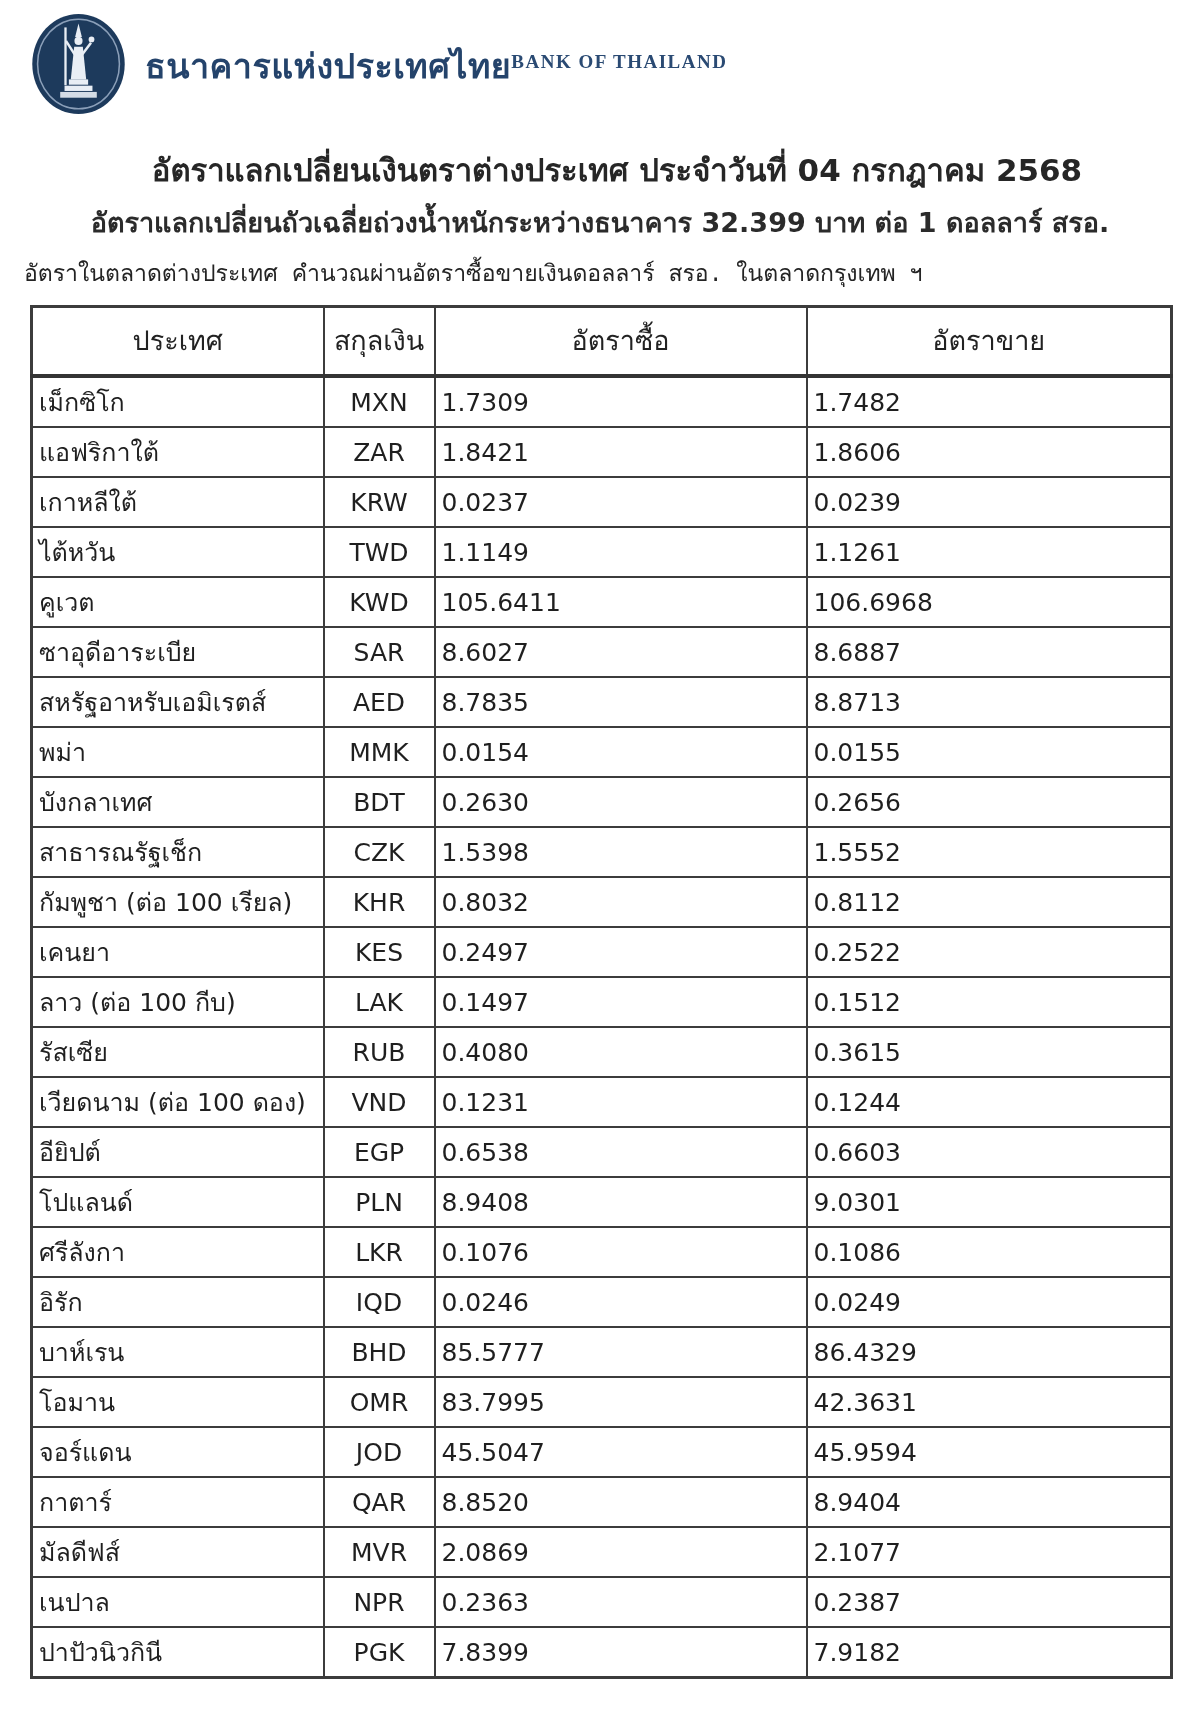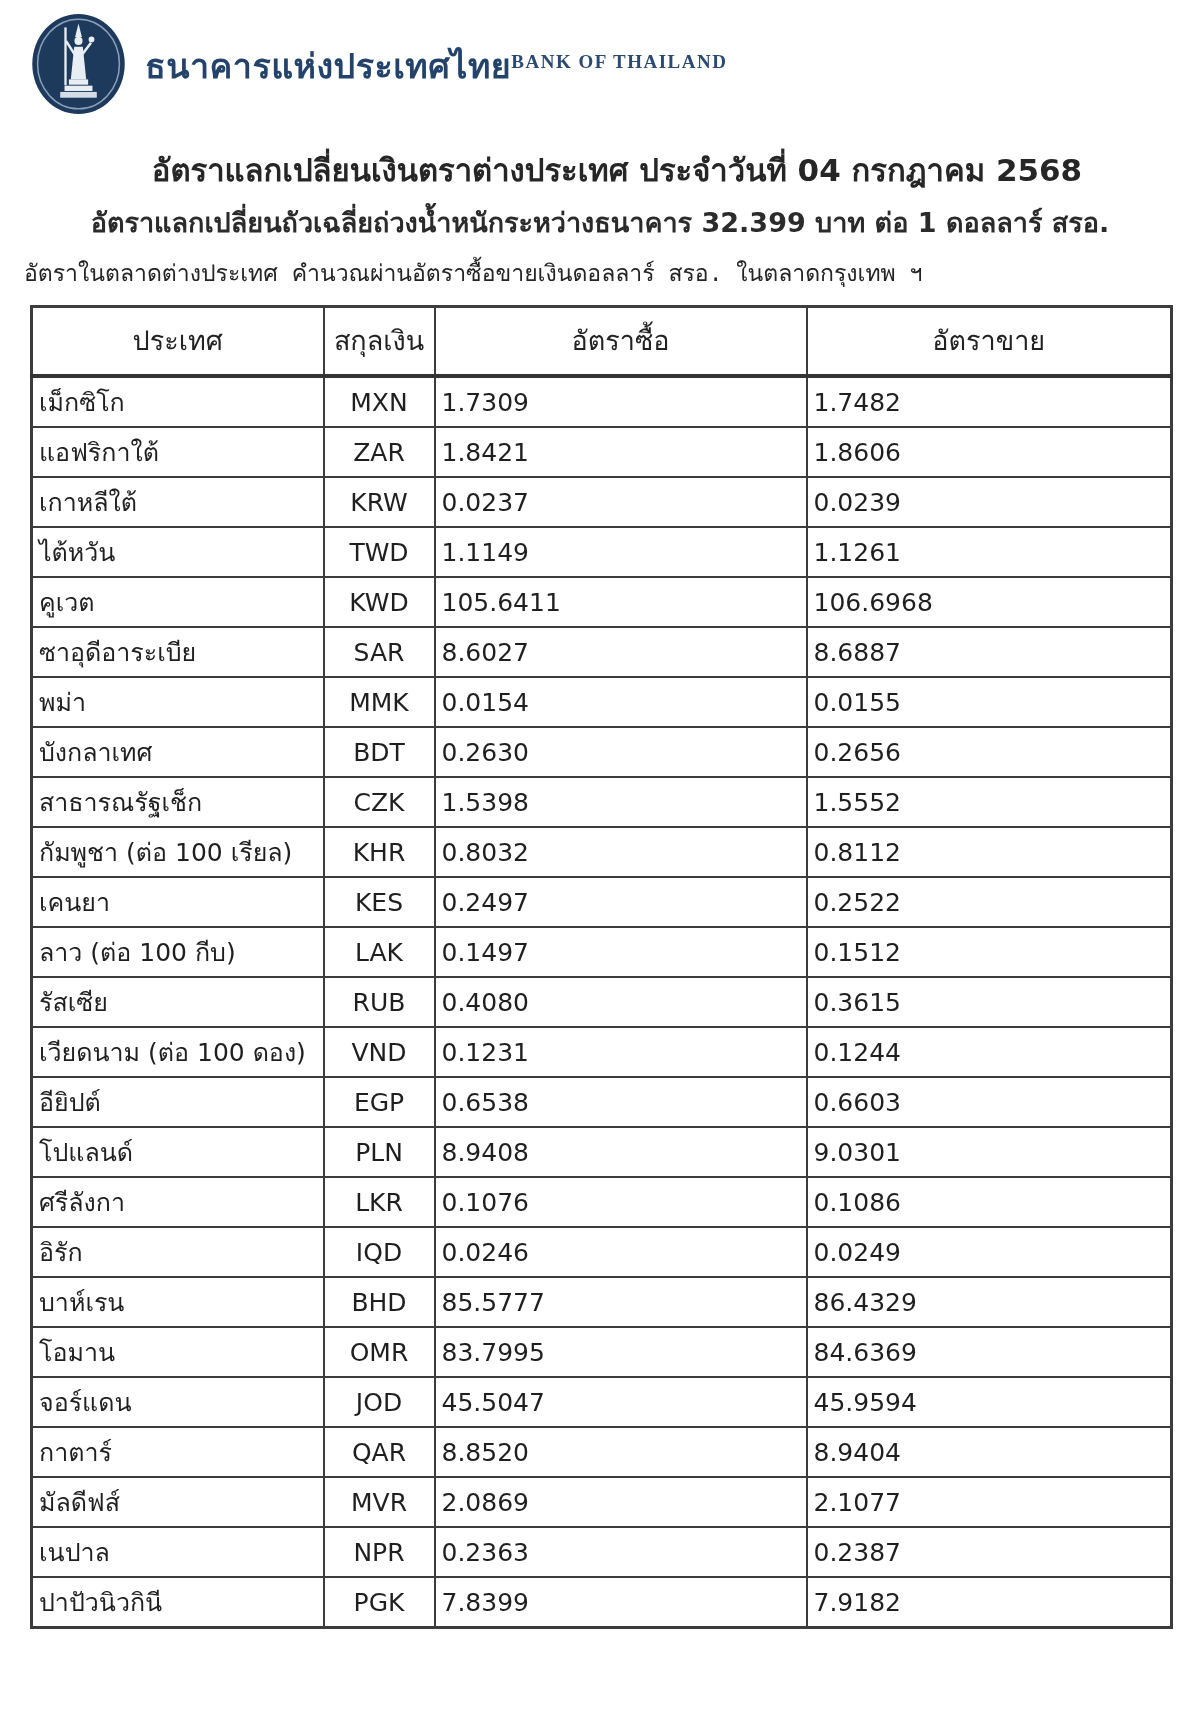--- a/index.html
+++ b/index.html
@@ -192,20 +192,26 @@
           <td class="td-rate">105.6411</td>
           <td class="td-rate">106.6968</td>
         </tr>
         <tr>
           <td class="td-country">ซาอุดีอาระเบีย</td>
           <td class="td-currency">SAR</td>
           <td class="td-rate">8.6027</td>
           <td class="td-rate">8.6887</td>
         </tr>
         <tr>
+          <td class="td-country">สหรัฐอาหรับเอมิเรตส์</td>
+          <td class="td-currency">AED</td>
+          <td class="td-rate">8.7835</td>
+          <td class="td-rate">8.8713</td>
+        </tr>
+        <tr>
           <td class="td-country">พม่า</td>
           <td class="td-currency">MMK</td>
           <td class="td-rate">0.0154</td>
           <td class="td-rate">0.0155</td>
         </tr>
         <tr>
           <td class="td-country">บังกลาเทศ</td>
           <td class="td-currency">BDT</td>
           <td class="td-rate">0.2630</td>
           <td class="td-rate">0.2656</td>
@@ -273,21 +279,21 @@
         <tr>
           <td class="td-country">บาห์เรน</td>
           <td class="td-currency">BHD</td>
           <td class="td-rate">85.5777</td>
           <td class="td-rate">86.4329</td>
         </tr>
         <tr>
           <td class="td-country">โอมาน</td>
           <td class="td-currency">OMR</td>
           <td class="td-rate">83.7995</td>
-          <td class="td-rate">84.6369</td>
+          <td class="td-rate">42.3631</td>
         </tr>
         <tr>
           <td class="td-country">จอร์แดน</td>
           <td class="td-currency">JOD</td>
           <td class="td-rate">45.5047</td>
           <td class="td-rate">45.9594</td>
         </tr>
         <tr>
           <td class="td-country">กาตาร์</td>
           <td class="td-currency">QAR</td>

